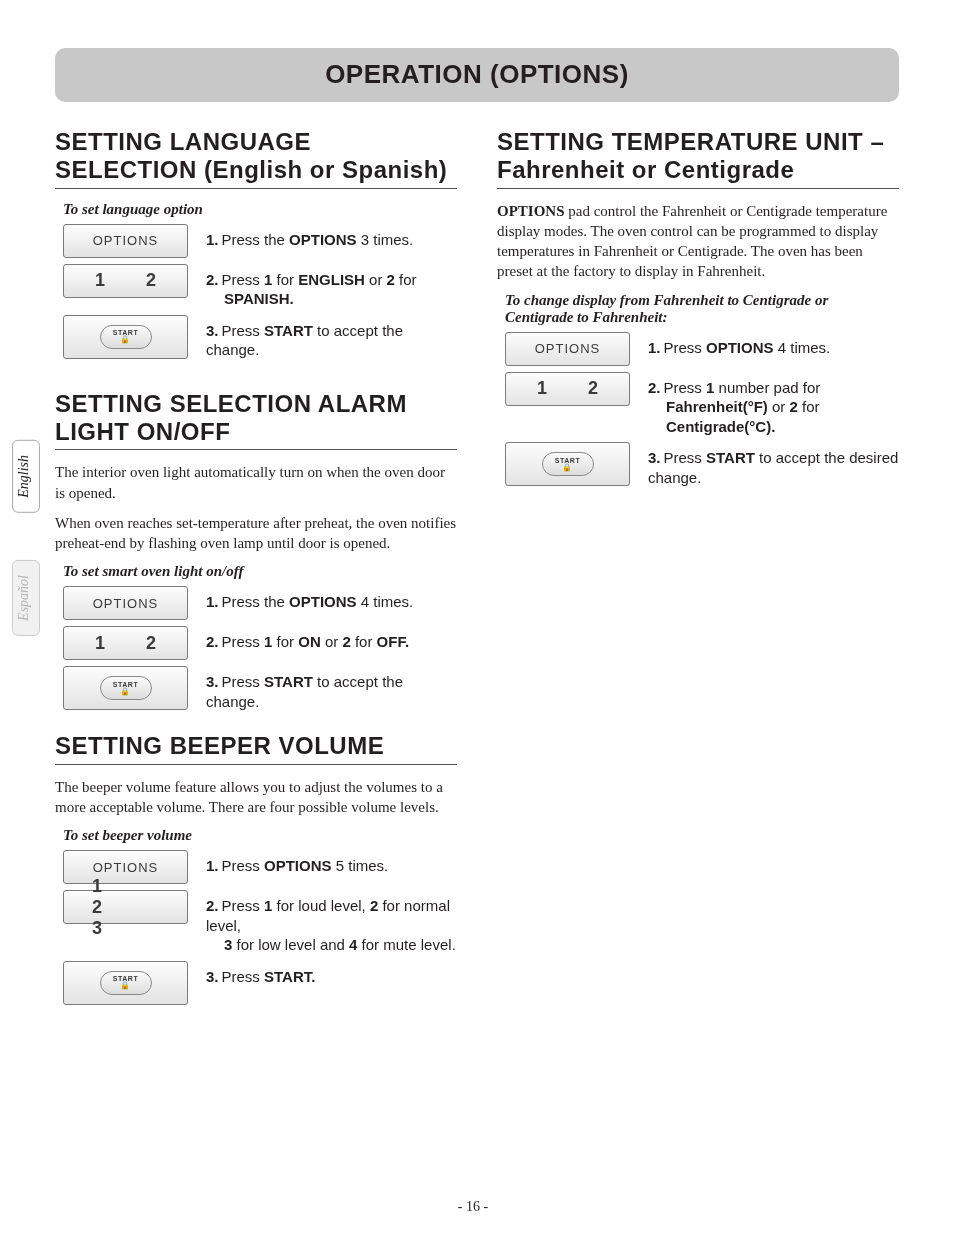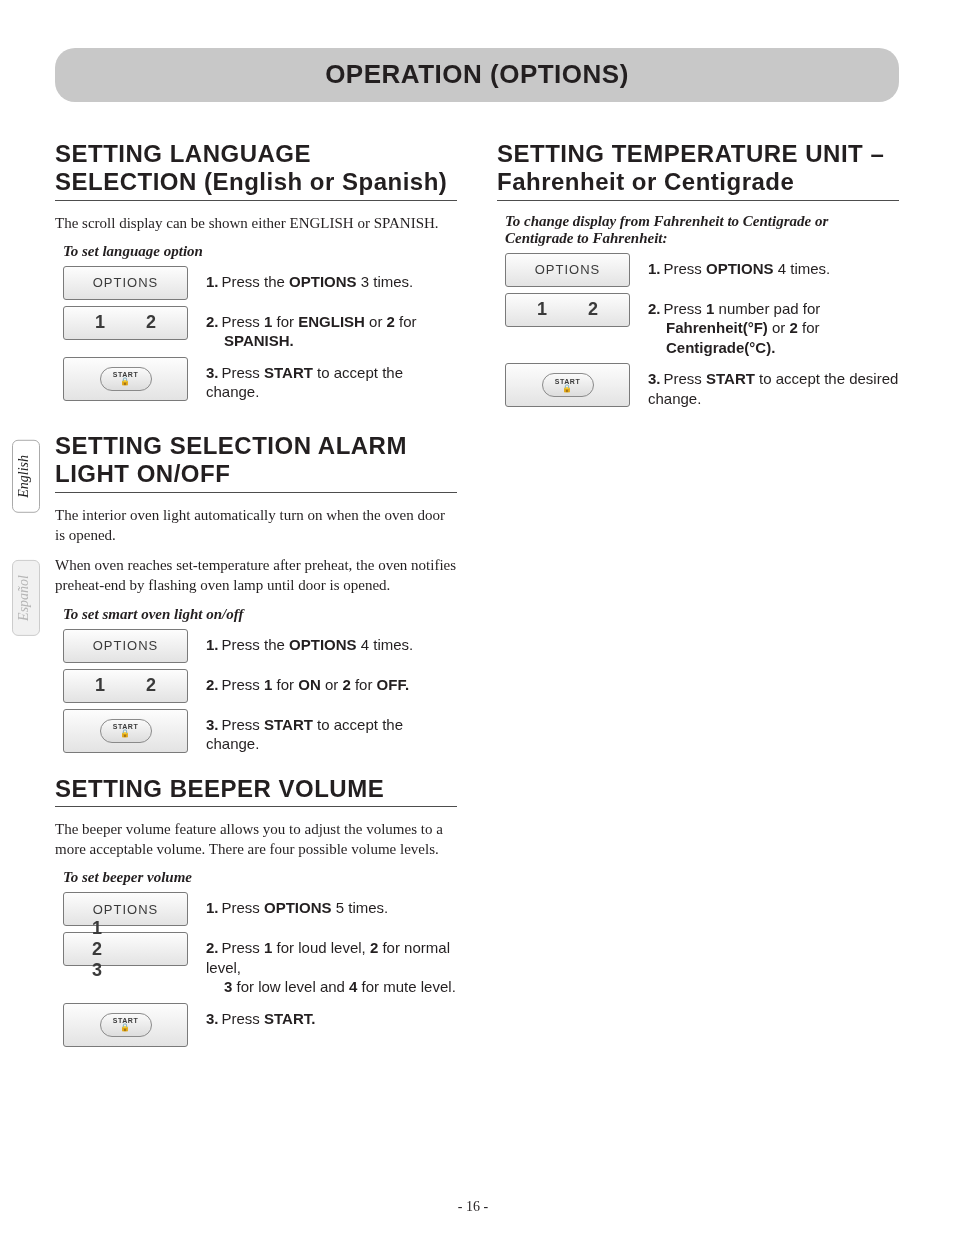--- a/index.html
+++ b/index.html
@@ -7,27 +7,27 @@
     width: 954px;
     height: 1237px;
     background: #fff;
     font-family: Arial, Helvetica, sans-serif;
     color: #231f20;
     position: relative;
     padding: 48px 55px 40px 55px;
   }
   .banner {
     background: #c8c8c8;
-    border-radius: 20px;
+    border-radius: 10px;
     text-align: center;
     font-weight: 700;
     font-size: 26px;
     letter-spacing: 0.5px;
     padding: 11px 0 12px 0;
-    margin-bottom: 28px;
+    margin-bottom: 16px;
   }
   .cols { display: flex; gap: 40px; }
   .col { flex: 1; min-width: 0; }
   h2.sect {
     font-family: "Trebuchet MS", "Arial Black", sans-serif;
     font-weight: 700;
     font-size: 24px;
     letter-spacing: 0.5px;
     line-height: 1.18;
     border-bottom: 1.5px solid #4d4d4d;
@@ -120,21 +120,20 @@
 
 <div class="tab en">English</div>
 <div class="tab es">Español</div>
 
 <div class="banner">OPERATION (OPTIONS)</div>
 
 <div class="cols">
   <div class="col">
 
     <h2 class="sect">SETTING LANGUAGE SELECTION (English or Spanish)</h2>
-    <p class="body">The scroll display can be shown either ENGLISH or SPANISH.</p>
     <p class="sub">To set language option</p>
 
     <div class="step-block">
       <div class="btn">OPTIONS</div>
       <div class="step-text"><span class="n">1.</span><span>Press the </span><b>OPTIONS</b><span> 3 times.</span></div>
     </div>
     <div class="step-block">
       <div class="btn">
           <span class="num">1   2</span>
         </div>
@@ -196,20 +195,21 @@
             <span class="lock">🔒</span>
           </div>
         </div>
       <div class="step-text"><span class="n">3.</span><span>Press </span><b>START.</b></div>
     </div>
 
   </div>
 
   <div class="col">
     <h2 class="sect">SETTING TEMPERATURE UNIT – Fahrenheit or Centigrade</h2>
+    <p class="body"><b>OPTIONS</b><span> pad control the Fahrenheit or Centigrade temperature display modes. The oven control can be programmed to display temperatures in Fahrenheit or Centigrade. The oven has been preset at the factory to display in Fahrenheit.</span></p>
     <p class="sub">To change display from Fahrenheit to Centigrade or Centigrade to Fahrenheit:</p>
 
     <div class="step-block">
       <div class="btn">OPTIONS</div>
       <div class="step-text"><span class="n">1.</span><span>Press </span><b>OPTIONS</b><span> 4 times.</span></div>
     </div>
     <div class="step-block">
       <div class="btn">
           <span class="num">1   2</span>
         </div>

